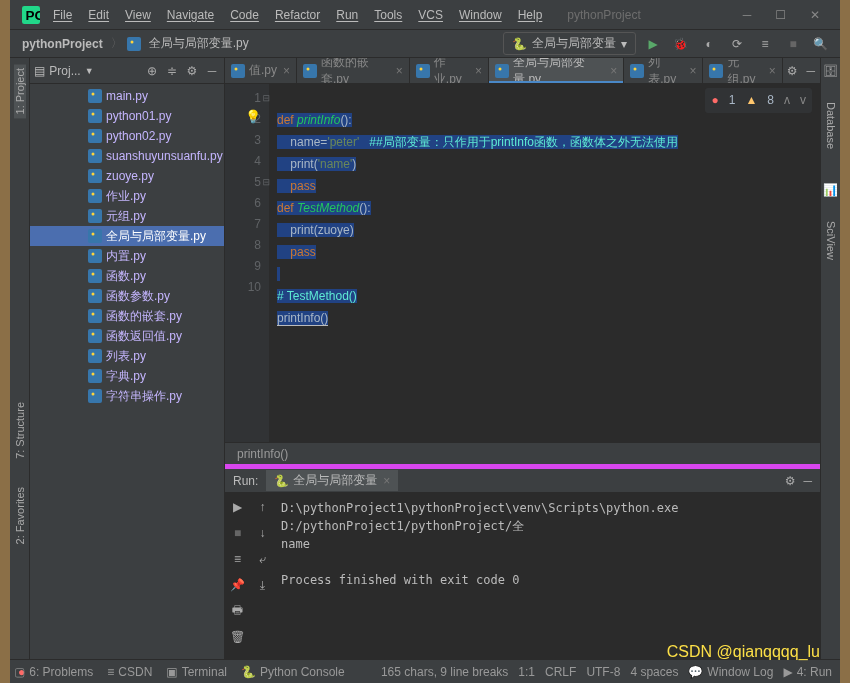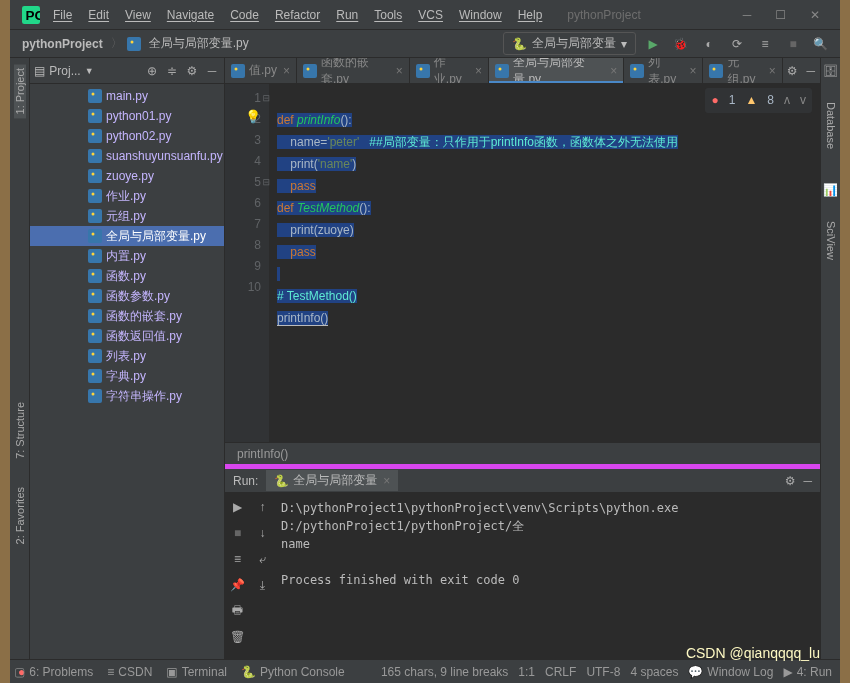--- a/index.html
+++ b/index.html
@@ -64,21 +64,21 @@
 .run-tab{background:#4e5254;padding:2px 8px;display:flex;align-items:center;gap:4px;color:#bbb}
 .run-tools{margin-left:auto;display:flex;gap:8px;color:#aaa}
 .run-body{flex:1;display:flex}
 .run-toolbar{width:50px;display:flex}
 .run-col{width:25px;display:flex;flex-direction:column;align-items:center;padding-top:4px;gap:6px}
 .run-col .tb{width:20px;height:20px;display:flex;align-items:center;justify-content:center;cursor:pointer;color:#aaa}
 .console{flex:1;padding:6px;font-family:Consolas,monospace;font-size:12px;line-height:18px;color:#bbb;white-space:pre-wrap;overflow:hidden}
 .statusbar{height:24px;background:#3c3f41;border-top:1px solid #2b2b2b;display:flex;align-items:center;padding:0 8px;gap:14px;color:#999;font-size:11px}
 .status-item{display:flex;align-items:center;gap:4px;cursor:pointer}
 .status-right{margin-left:auto;display:flex;gap:10px}
-.watermark{position:absolute;bottom:22px;right:30px;color:#fef9c3;font-size:14px;pointer-events:none}
+.watermark{position:absolute;bottom:22px;right:30px;color:#fde047;font-size:16px;pointer-events:none}
 .bulb{position:absolute;left:-24px;top:22px;color:#ffc66d;font-size:13px}
 svg{display:block}
 </style>
 </head>
 <body>
 
 <div class="window">
   <div class="titlebar">
     <span class="app-icon">
         <svg viewBox="0 0 16 16">

